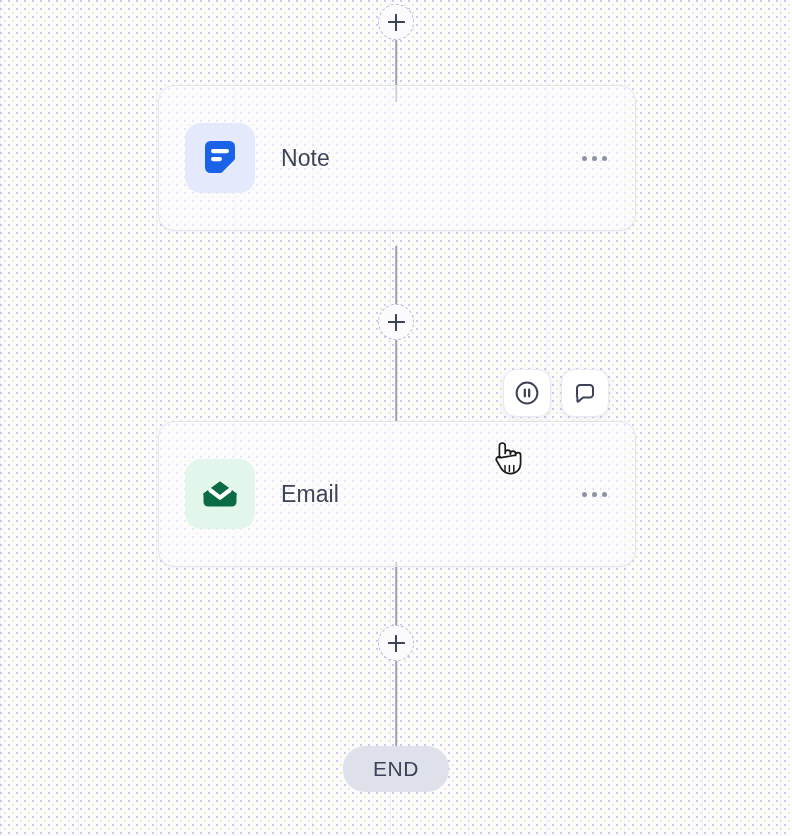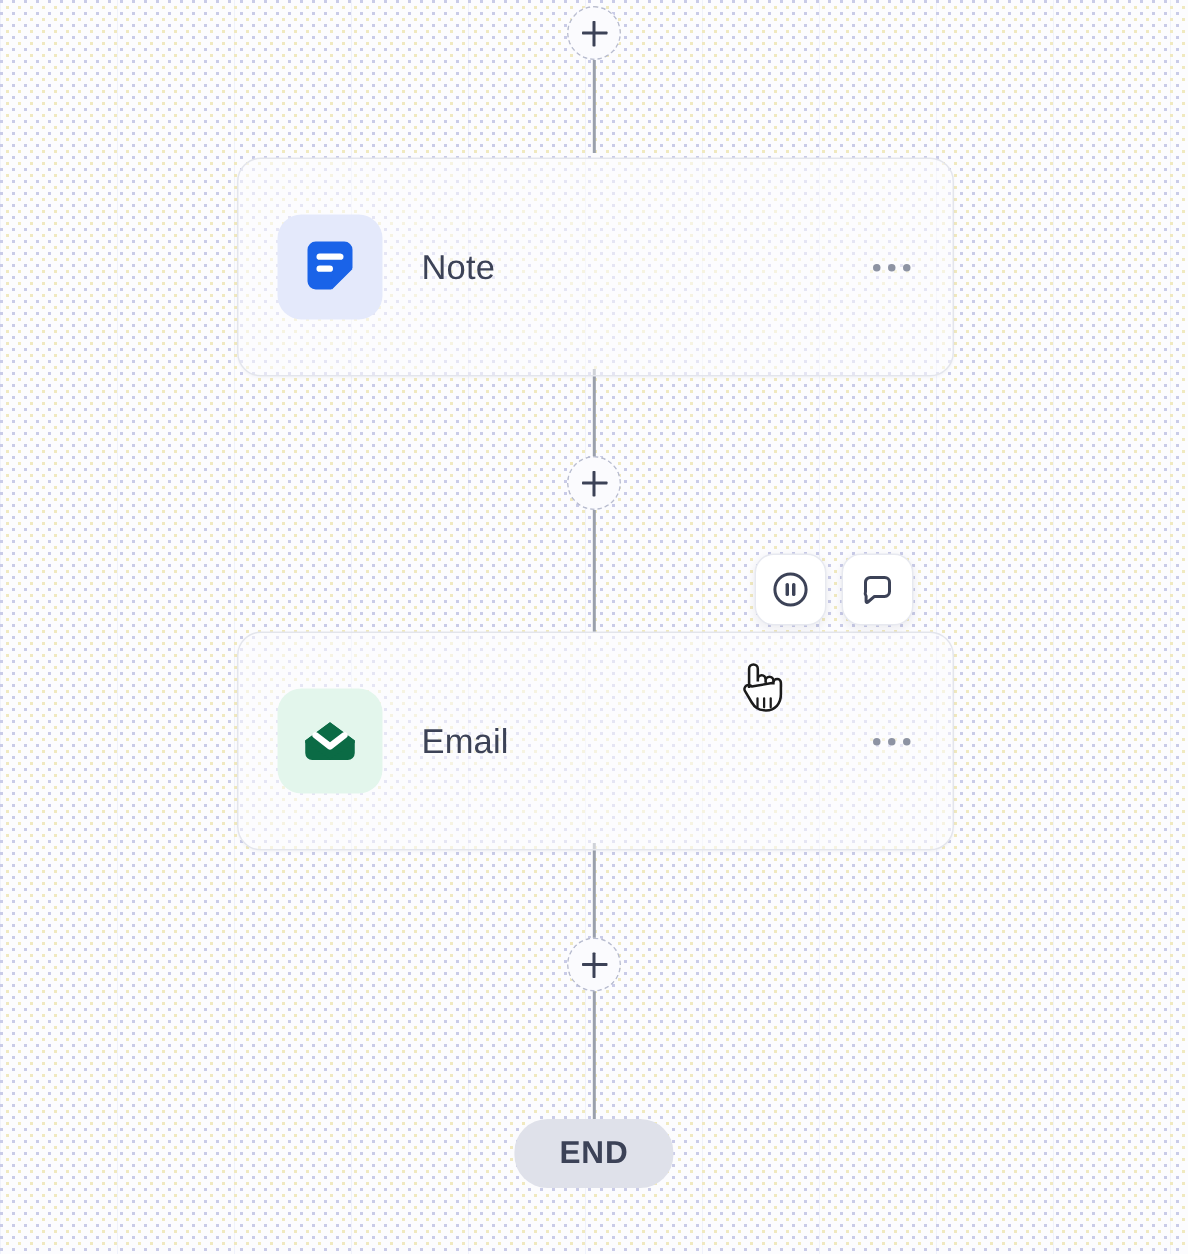--- a/index.html
+++ b/index.html
@@ -166,21 +166,21 @@
   <div class="connector" style="top:246px; height:60px;"></div>
   <div class="connector" style="top:340px; height:82px;"></div>
   <div class="connector" style="top:562px; height:64px;"></div>
   <div class="connector" style="top:660px; height:86px;"></div>
 
   <div class="plus-btn" style="left:396px; top:22px;">
     <span class="bar-h"></span>
     <span class="bar-v"></span>
   </div>
 
-  <div class="node-card" style="top:105px;">
+  <div class="node-card" style="top:85px;">
     <div class="node-icon-wrap note">
       <svg width="42" height="42" viewBox="0 0 42 42">
         <path d="M6 9.5A5.5 5.5 0 0 1 11.5 4h19A5.5 5.5 0 0 1 36 9.5v12.3L21.8 36H11.5A5.5 5.5 0 0 1 6 30.5z" fill="#1a63e8"></path>
         <path d="M36 22.3 22.3 36v-8.2a5.5 5.5 0 0 1 5.5-5.5z" fill="#1a63e8"></path>
         <rect x="12" y="12" width="18" height="4.2" rx="2.1" fill="#ffffff"></rect>
         <rect x="12" y="20" width="11" height="4.2" rx="2.1" fill="#ffffff"></rect>
       </svg>
     </div>
     <span class="node-label">Note</span>
     <span class="node-menu">
@@ -224,21 +224,21 @@
       <i></i>
       <i></i>
     </span>
   </div>
 
   <div class="plus-btn" style="left:396px; top:643px;">
     <span class="bar-h"></span>
     <span class="bar-v"></span>
   </div>
 
-  <div class="end-node" style="top:746px;font-weight:bold;">END</div>
+  <div class="end-node" style="top:746px;">END</div>
 
   <div class="cursor" style="left:490px; top:438px;">
     <svg width="34" height="42" viewBox="0 0 34 42">
       <path d="M9.4 20.6V7.9a2.9 2.9 0 0 1 5.8 0v8.4m0-1.5a2.6 2.6 0 0 1 5.2 0v2.3m0-1.4a2.6 2.6 0 0 1 5.2 0v2.6m0-1.1a2.5 2.5 0 0 1 5 0v7.7c0 6.1-3.8 10.7-10 10.7-5.4 0-7.6-2.3-9.6-5.6l-4.3-7.2a2.7 2.7 0 0 1 4.4-3.1z" fill="#ffffff" stroke="#1b1b1b" stroke-width="1.7" stroke-linejoin="round"></path>
       <path d="M15 27.5v6M19.4 27.5v6M23.8 27.5v6" stroke="#1b1b1b" stroke-width="1.5" stroke-linecap="round"></path>
     </svg>
   </div>
 
 </div>
 

